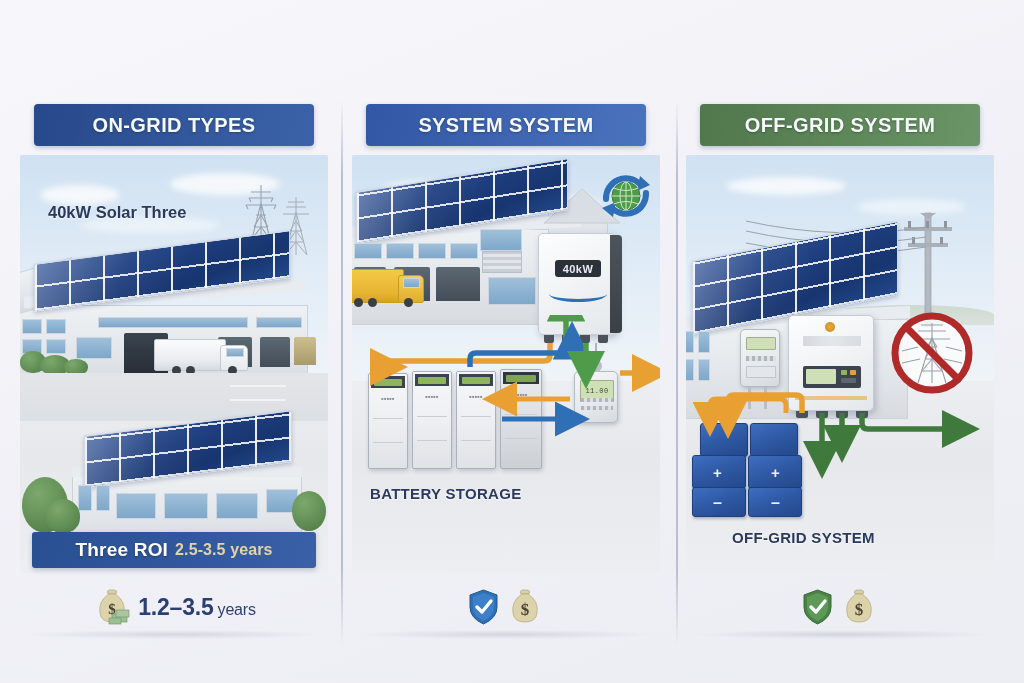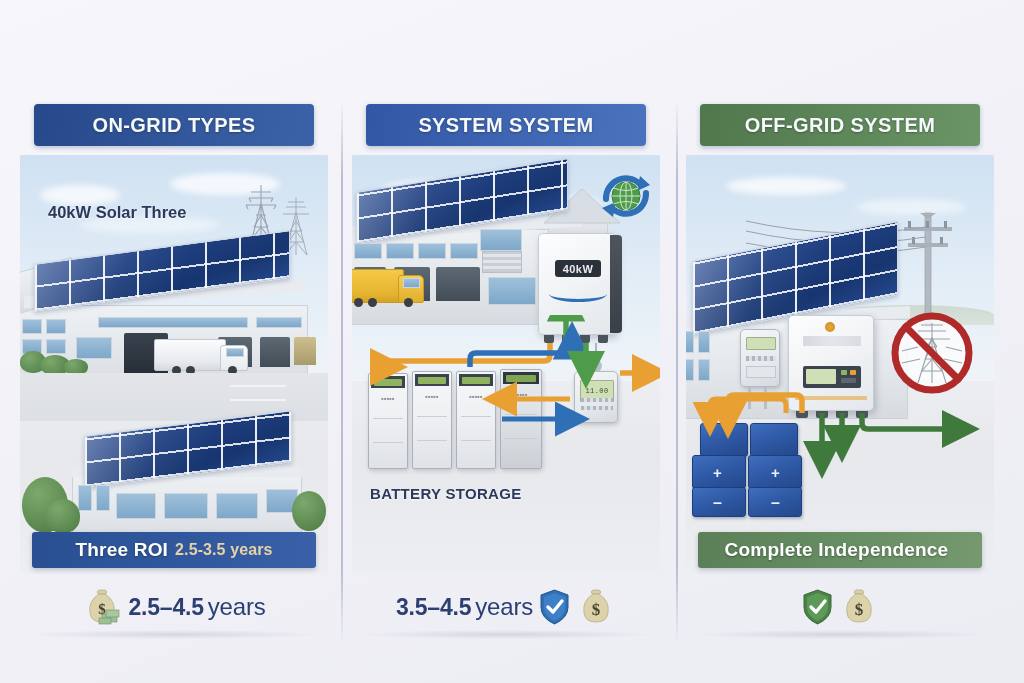--- a/index.html
+++ b/index.html
@@ -177,21 +177,21 @@
   }
   .b-sub-gold { color:#e4d3a4; }
   .b-sub-white { color:#eef3ee; }
 
   
   .payback {
     position:absolute; left:0; top:476px; width:312px; height:62px;
     display:flex; align-items:center; justify-content:center; gap:6px;
   }
   .pb-text { font-size:23px; font-weight:bold; letter-spacing:-.2px; white-space:nowrap; }
-  .pb-text .unit { font-weight:normal; font-size:24px; margin-left:4px; }
+  .pb-text .unit { font-weight:normal; font-size:16px; margin-left:4px; }
   .pb-navy  { color:#2b3f72; }
   .pb-green { color:#4f7d4a; }
 
   .moneybag { position:relative; width:40px; height:40px; flex:0 0 auto; }
   .shield   { position:relative; width:31px; height:36px; flex:0 0 auto; }
 
   .shadow-strip {
     position:absolute; left:10px; bottom:6px; width:292px; height:9px;
     background: radial-gradient(ellipse at 50% 50%, rgba(120,130,150,.22) 0%, rgba(120,130,150,0) 72%);
   }
@@ -307,21 +307,21 @@
           <path d="M17 7 Q6 14 8 26 Q9 35 20 35 Q31 35 32 26 Q34 14 23 7 Z" fill="#ddd3ab" stroke="#b7ad83" stroke-width=".8"></path>
           <text x="20" y="27" font-size="15" font-weight="bold" fill="#4a4330" text-anchor="middle" font-family="'Liberation Serif',serif">$</text>
           <g>
             <rect x="20" y="27" width="15" height="8" fill="#9cbf94" stroke="#6f9268" stroke-width=".6"></rect>
             <rect x="24" y="23" width="13" height="7" fill="#a8c79f" stroke="#6f9268" stroke-width=".6"></rect>
             <rect x="17" y="31" width="12" height="6" fill="#9cbf94" stroke="#6f9268" stroke-width=".6"></rect>
           </g>
         </svg>
       </div>
       <div class="pb-text pb-navy">
-        <span>2.5–4.5</span><span class="unit">years</span>
+        <span>1.2–3.5</span><span class="unit">years</span>
       </div>
     </div>
     <div class="shadow-strip"></div>
   </div>
 
   <div class="col" id="col-hybrid">
 
     <div class="col-head head-blue">
       <span>SYSTEM SYSTEM</span>
     </div>
@@ -453,23 +453,20 @@
         <path d="M218 84 L150 84" stroke="#e8a033" stroke-width="5" fill="none" marker-end="url(#ar-orange)"></path>
 
         <path d="M150 104 L218 104" stroke="#2f6fb5" stroke-width="5" fill="none" marker-end="url(#ar-blue)"></path>
       </svg>
 
       <div class="art-label" style="left:18px;top:330px;font-size:15px;letter-spacing:.3px;">BATTERY STORAGE</div>
     </div>
 
 
     <div class="payback">
-      <div class="pb-text pb-navy">
-        <span>3.5–4.5</span><span class="unit">years</span>
-      </div>
       <div class="shield">
         <svg width="31" height="36" viewBox="0 0 31 36">
           <path d="M15.5 1 L29 6 V18 Q29 29 15.5 35 Q2 29 2 18 V6 Z" fill="#2f6fb5" stroke="#23568f" stroke-width="1"></path>
           <path d="M15.5 4 L26 8 V18 Q26 27 15.5 32 Q5 27 5 18 V8 Z" fill="#3d80c9"></path>
           <path d="M9 18 L14 23 L23 12" fill="none" stroke="#ffffff" stroke-width="3.4" stroke-linecap="round" stroke-linejoin="round"></path>
         </svg>
       </div>
       <div class="moneybag">
         <svg width="40" height="40" viewBox="0 0 40 40">
           <path d="M16 7 Q14 4 17 3 L23 3 Q26 4 24 7 Z" fill="#d8cfa8" stroke="#b5ab82" stroke-width=".7"></path>
@@ -602,24 +599,20 @@
         <path d="M156 32 L156 60" stroke="#3f7a3c" stroke-width="5.5" fill="none" marker-end="url(#ar-green2)"></path>
 
         <path d="M176 32 L176 42 Q176 48 182 48 L272 48" stroke="#3f7a3c" stroke-width="5.5" fill="none" marker-end="url(#ar-green2)"></path>
 
         <path d="M100 32 L100 24 Q100 18 94 18 L30 18 Q24 18 24 24 L24 36" stroke="#e8a033" stroke-width="5" fill="none" marker-end="url(#ar-orange2)"></path>
       </svg>
 
       <div class="art-label" style="left:46px;top:374px;font-size:15px;letter-spacing:.3px;">OFF-GRID SYSTEM</div>
     </div>
 
-    <div class="benefit ben-green">
-      <span class="b-main">Complete Independence</span>
-      <span class="b-sub b-sub-white"></span>
-    </div>
 
     <div class="payback">
       <div class="shield">
         <svg width="31" height="36" viewBox="0 0 31 36">
           <path d="M15.5 1 L29 6 V18 Q29 29 15.5 35 Q2 29 2 18 V6 Z" fill="#4b8247" stroke="#3a6b37" stroke-width="1"></path>
           <path d="M15.5 4 L26 8 V18 Q26 27 15.5 32 Q5 27 5 18 V8 Z" fill="#5d9a58"></path>
           <path d="M9 18 L14 23 L23 12" fill="none" stroke="#ffffff" stroke-width="3.4" stroke-linecap="round" stroke-linejoin="round"></path>
         </svg>
       </div>
       <div class="moneybag">

